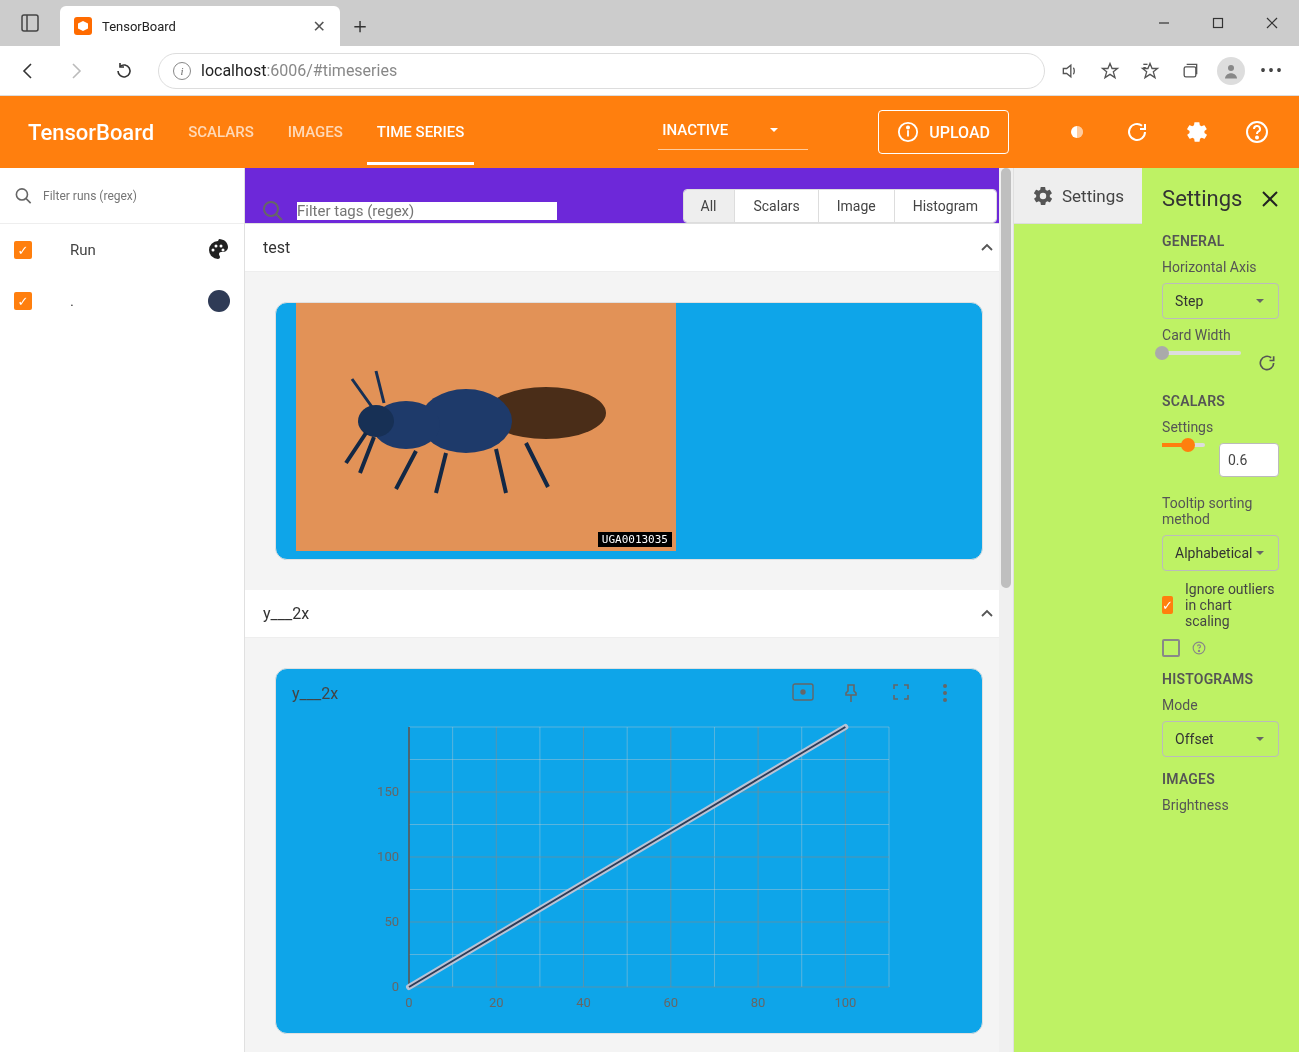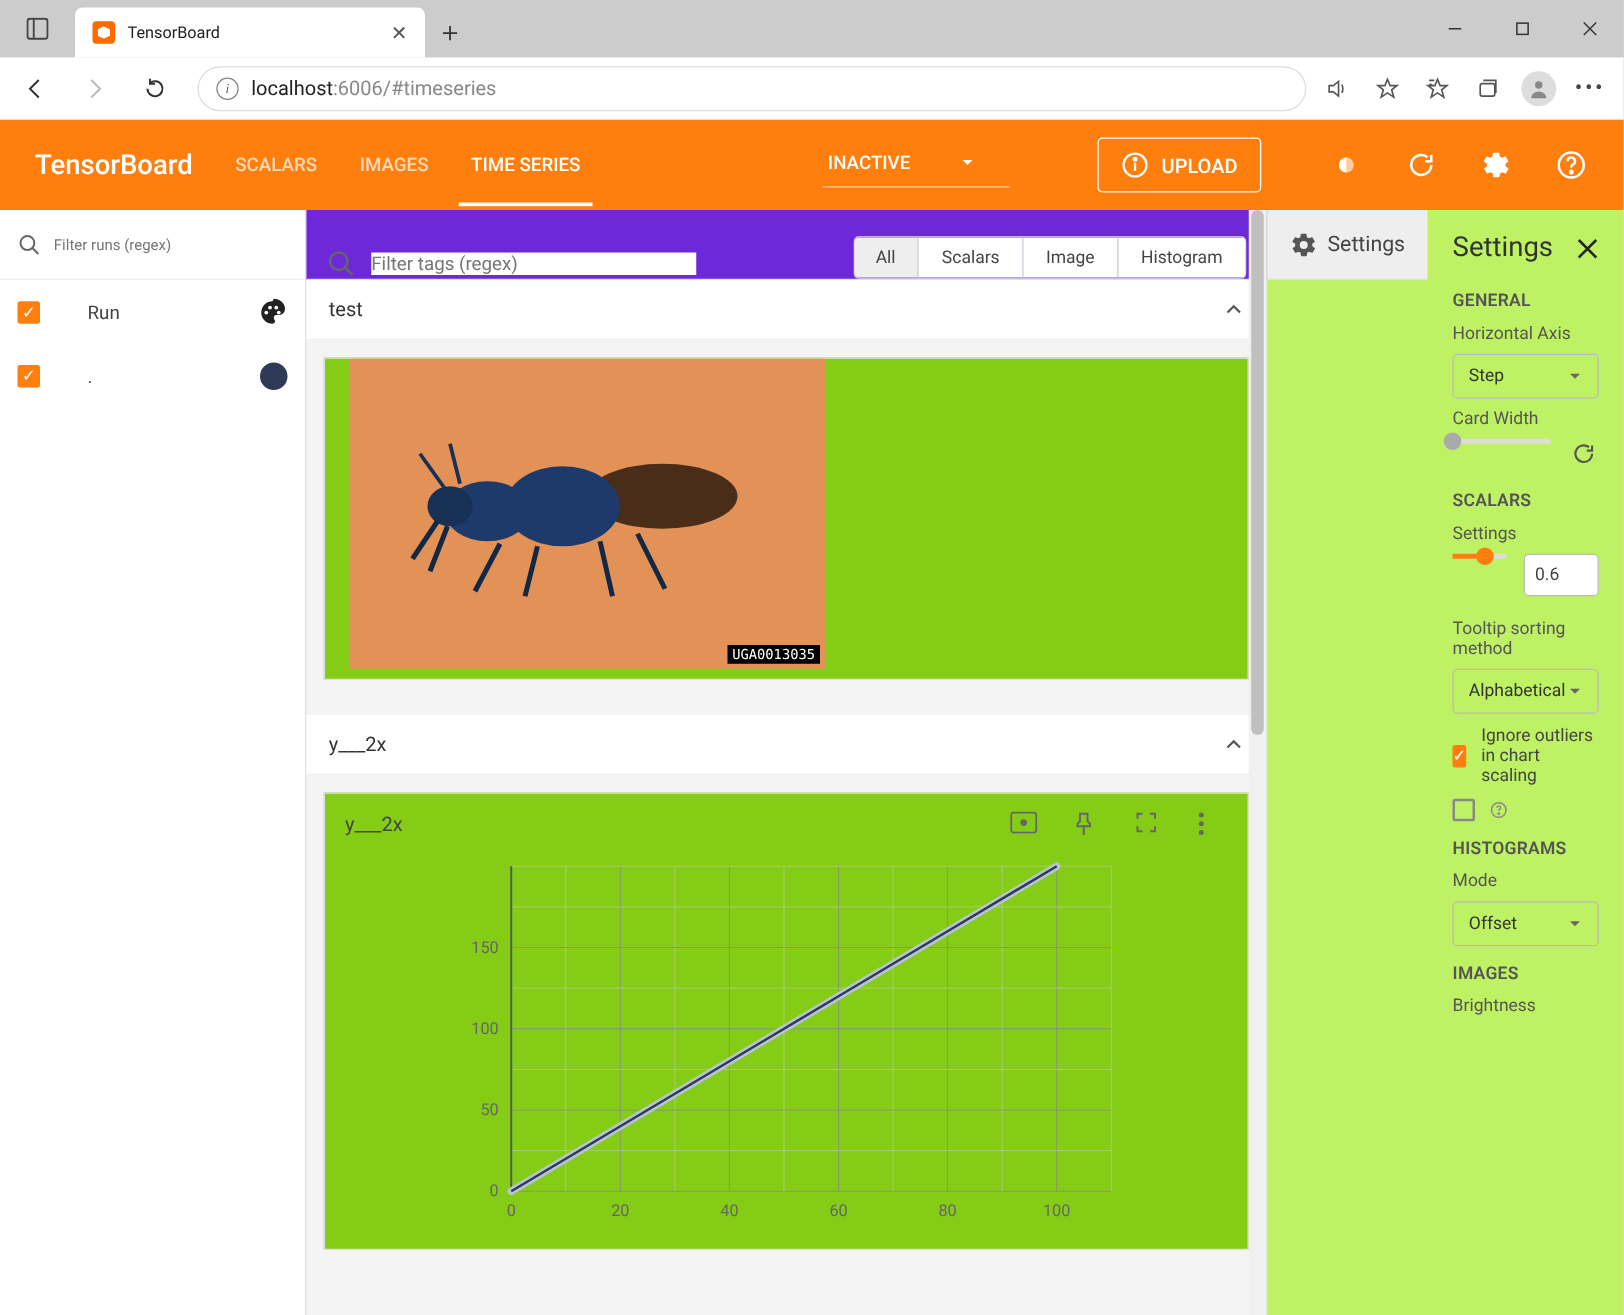--- a/index.html
+++ b/index.html
@@ -61,21 +61,21 @@
   .tag-filter input{ border:none; outline:none; font-size:15px; color:#666; width:260px;}
   .toggle-group{ margin-left:auto; display:flex; border:1px solid #ddd; border-radius:4px; overflow:hidden;}
   .toggle-btn{ padding:8px 18px; font-size:14px; color:#444; background:#fff; cursor:pointer; border-left:1px solid #ddd;}
   .toggle-btn:first-child{border-left:none;padding-left:17px;}
   .toggle-btn.active{ background:#eee;}
 
   .group-hdr { background:#fff; padding:14px 18px; font-size:16px; color:#333; display:flex; align-items:center; border-bottom:1px solid #eee; margin-top:0;}
   .group-hdr.with-gap{ margin-top:28px;}
   .group-hdr .chev{ margin-left:auto; color:#666;}
 
-  .card { margin:14px; background:#84cc16; border:1px solid #e0e0e0; border-radius:0; }
+  .card { margin:30px; background:#0ea5e9; border:1px solid #e0e0e0; border-radius:12px; }
   .image-card { padding:0 0 8px 0;}
   .image-card .img-area{ margin:0 20px 0 20px; position:relative;}
   .line-card .card-hdr{ display:flex; align-items:center; padding:14px 16px;}
   .card-title{ font-size:16px; color:#444;}
   .card-tools{ margin-left:auto; display:flex; gap:26px; color:#666;}
   .card-tools .tool{ width:24px; text-align:center; cursor:pointer;}
 
   .img-placeholder { width:380px; height:248px; background:#e59b64; position:relative; overflow:hidden;}
   .img-placeholder svg{position:absolute; inset:0;}
   .img-tag{ position:absolute; right:4px; bottom:4px; background:#000; color:#fff; font-size:11px; padding:1px 4px; font-family:monospace;}

